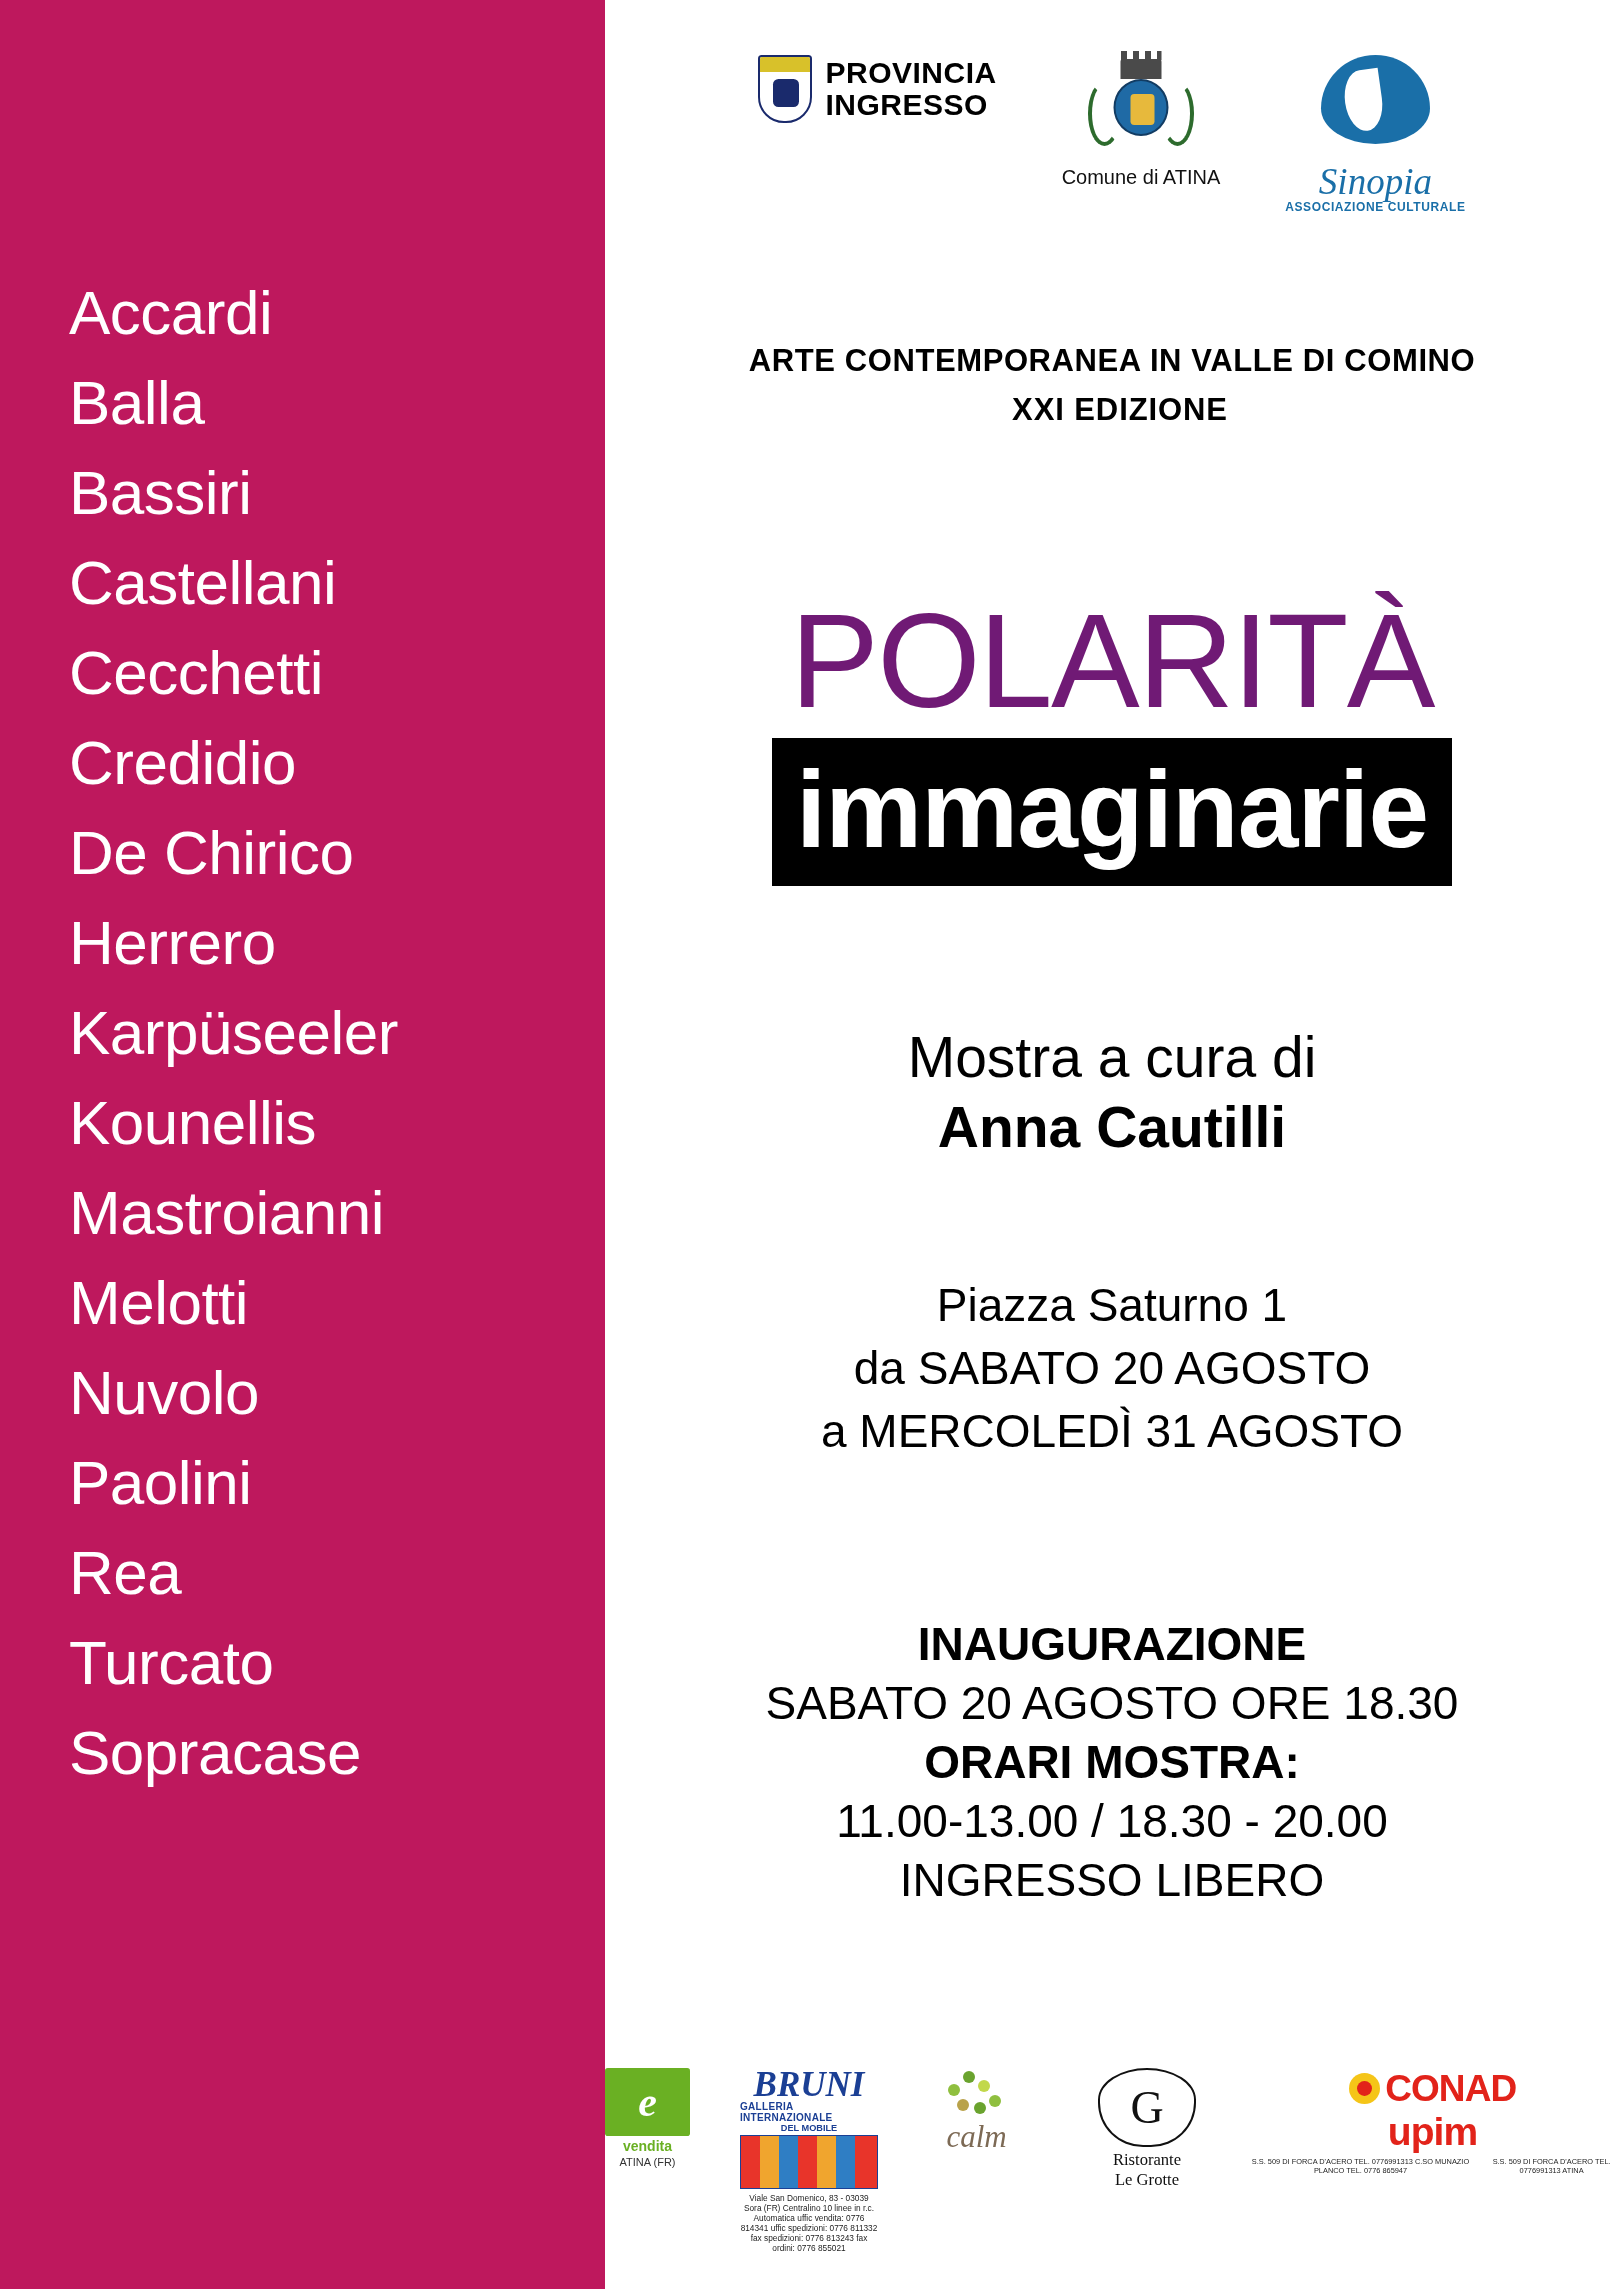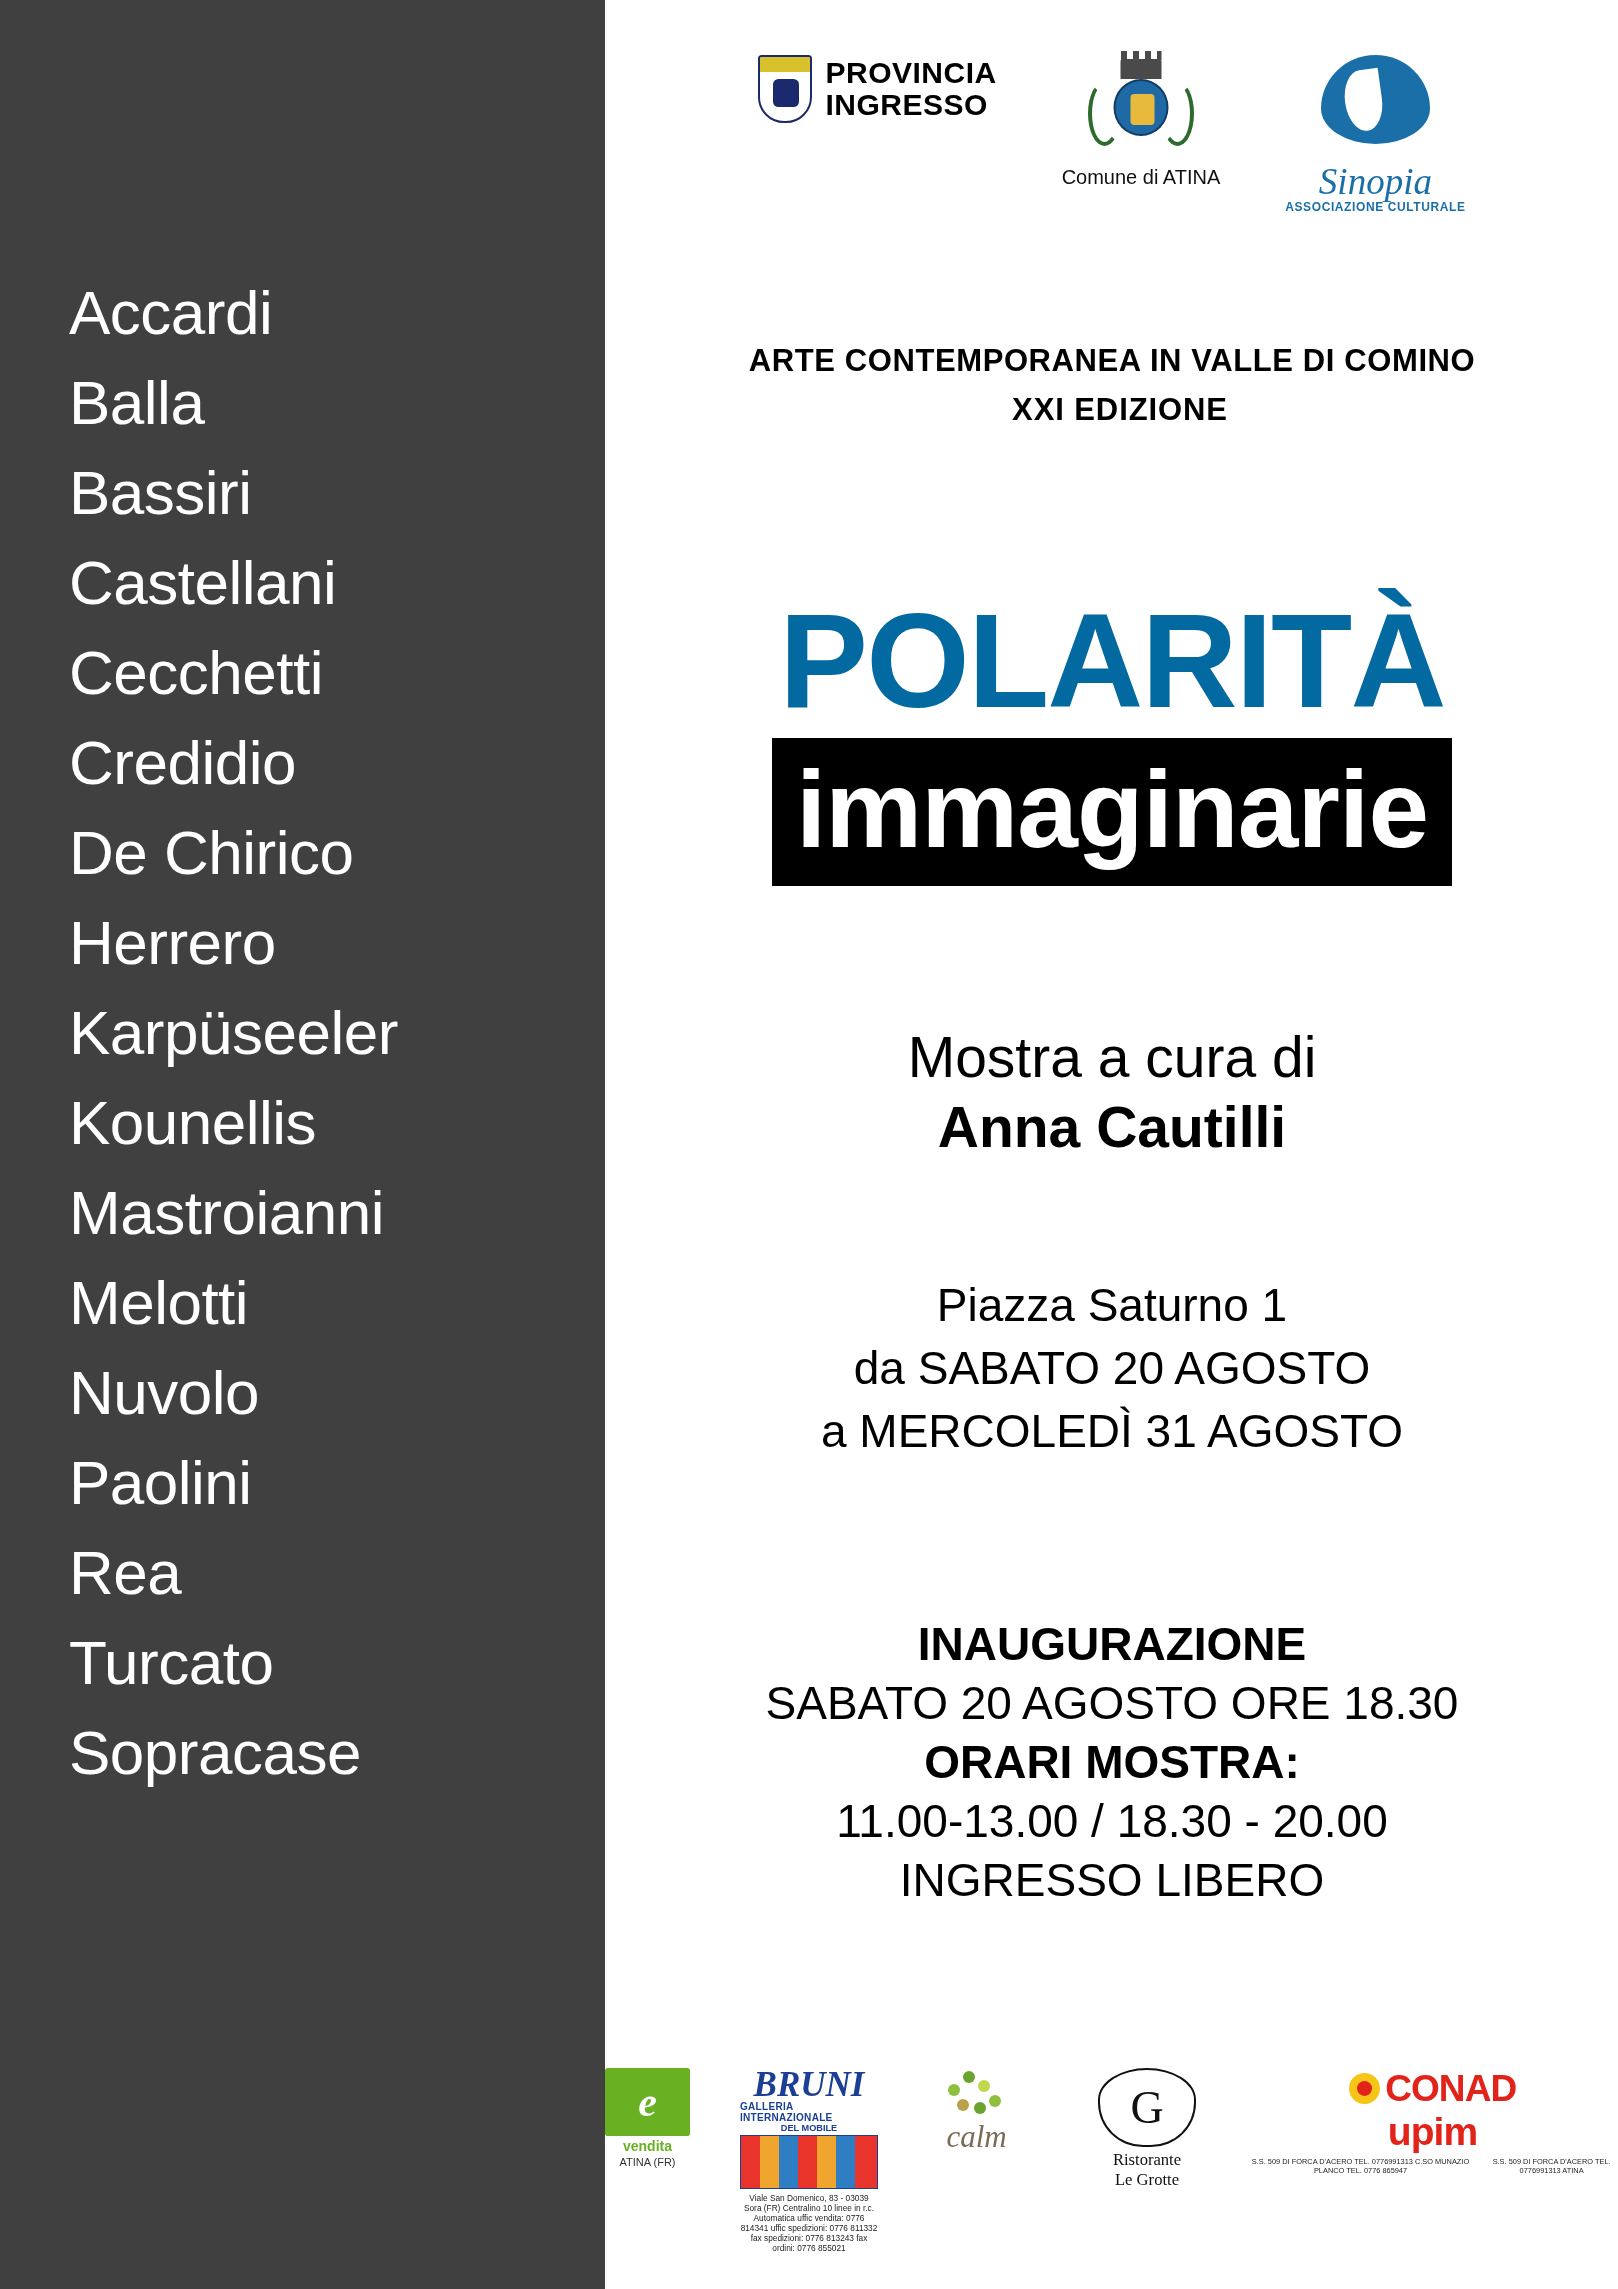--- a/index.html
+++ b/index.html
@@ -15,21 +15,21 @@
     width: 1619px;
     height: 2290px;
     background: #ffffff;
     display: flex;
   }
 
   
   .left-panel {
     width: 605px;
     height: 100%;
-    background: #404040;
+    background: #be185d;
     position: relative;
     flex: 0 0 605px;
   }
   .artist-list {
     position: absolute;
     top: 268px;
     left: 69px;
     right: 18.5px;
   }
   .artist-name {
@@ -167,24 +167,24 @@
   }
 
   .title-block {
     position: absolute;
     top: 600px;
     left: 0; width: 100%;
     text-align: center;
   }
   .title-main {
     font-size: 133px;
-    font-weight: bold;
+    font-weight: normal;
     letter-spacing: -1.8px;
     line-height: 122px;
-    color: #0369a1;
+    color: #701a75;
   }
   .title-sub-wrap {
     margin-top: 16px;
     display: flex;
     justify-content: center;
   }
   .title-sub {
     background: #000;
     color: #ffffff;
     font-size: 109px;

